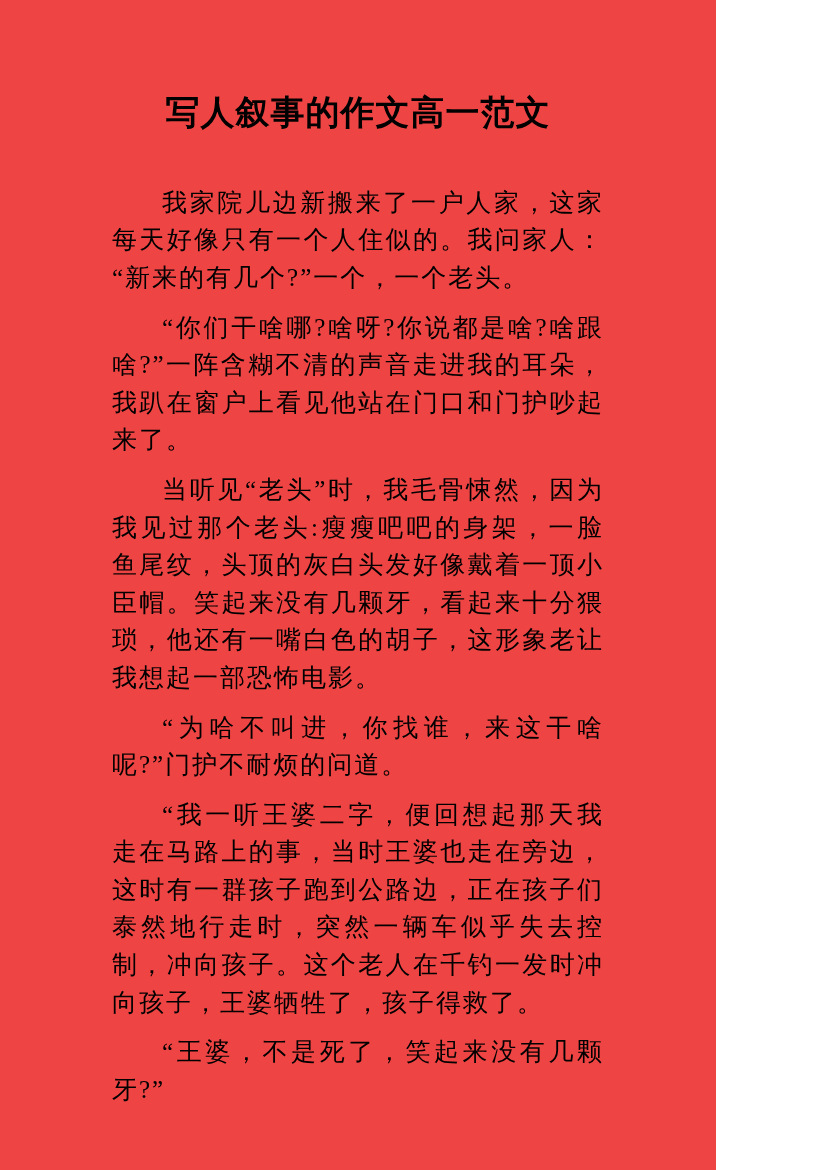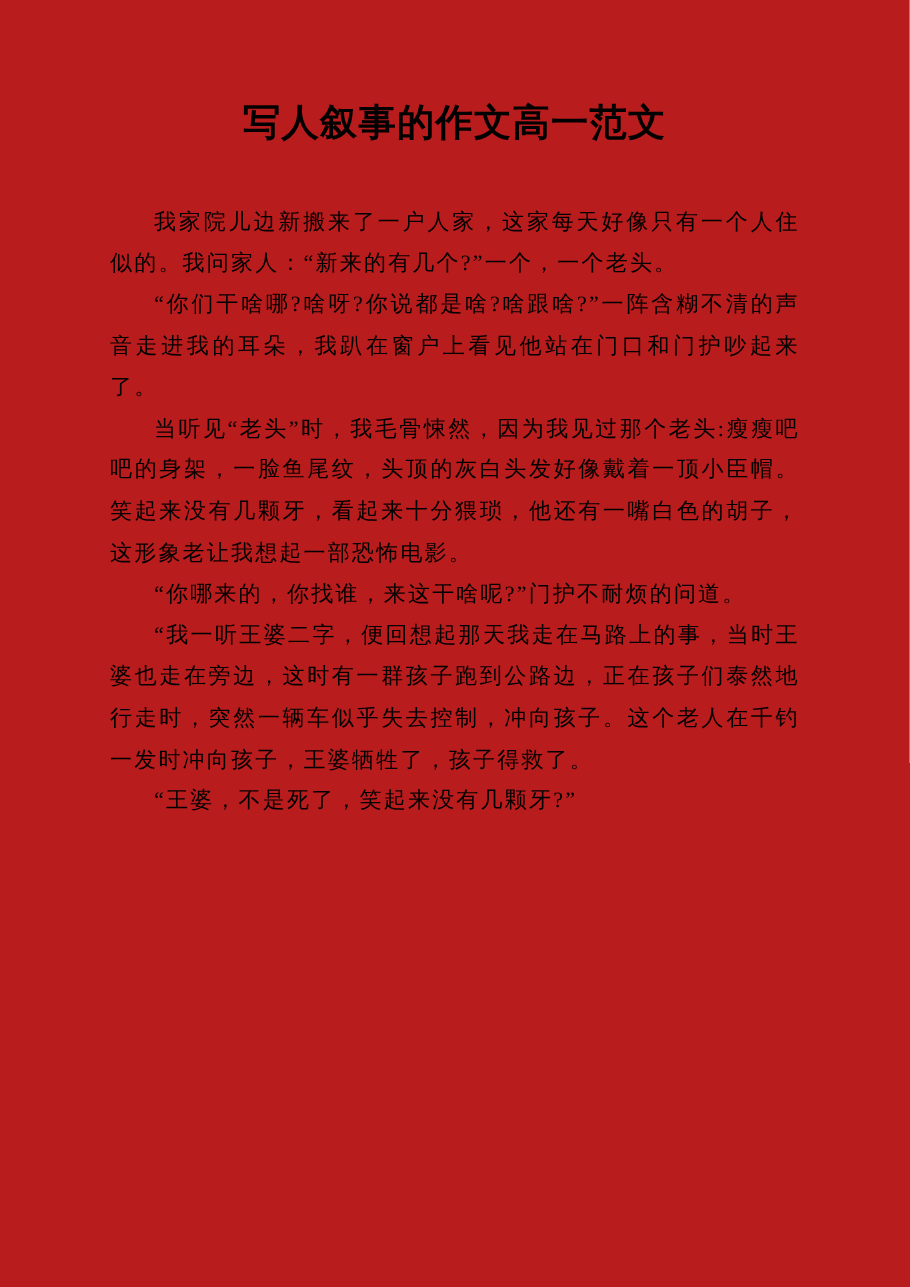--- a/index.html
+++ b/index.html
@@ -9,49 +9,49 @@
   }
   body {
     width: 827px;
     height: 1170px;
     overflow: hidden;
     color: #000000;
     font-family: "Liberation Serif", "DejaVu Serif", serif;
   }
   .page {
     box-sizing: border-box;
-    width: 827px;
+    width: 716px;
     height: 1170px;
     padding: 93px 100px 0 100px;
-    background: #b91c1c;
+    background: #ef4444;
   }
   .title {
     margin: 0 0 50px 0;
     text-align: center;
     font-size: 34px;
     font-weight: bold;
     letter-spacing: 1px;
     line-height: 1.2;
   }
   .content p {
-    margin: 0;
-    font-size: 20px;
+    margin: 12px;
+    font-size: 25px;
     line-height: 37.6px;
     letter-spacing: 2px;
     text-align: justify;
     text-justify: inter-character;
     text-indent: 2em;
   }
 </style>
 </head>
 <body>
 
 <div class="page">
   <h1 class="title">写人叙事的作文高一范文</h1>
   <div class="content">
     <p>我家院儿边新搬来了一户人家，这家每天好像只有一个人住似的。我问家人：“新来的有几个?”一个，一个老头。</p>
     <p>“你们干啥哪?啥呀?你说都是啥?啥跟啥?”一阵含糊不清的声音走进我的耳朵，我趴在窗户上看见他站在门口和门护吵起来了。</p>
     <p>当听见“老头”时，我毛骨悚然，因为我见过那个老头:瘦瘦吧吧的身架，一脸鱼尾纹，头顶的灰白头发好像戴着一顶小臣帽。笑起来没有几颗牙，看起来十分猥琐，他还有一嘴白色的胡子，这形象老让我想起一部恐怖电影。</p>
-    <p>“你哪来的，你找谁，来这干啥呢?”门护不耐烦的问道。</p>
+    <p>“为哈不叫进，你找谁，来这干啥呢?”门护不耐烦的问道。</p>
     <p>“我一听王婆二字，便回想起那天我走在马路上的事，当时王婆也走在旁边，这时有一群孩子跑到公路边，正在孩子们泰然地行走时，突然一辆车似乎失去控制，冲向孩子。这个老人在千钓一发时冲向孩子，王婆牺牲了，孩子得救了。</p>
     <p>“王婆，不是死了，笑起来没有几颗牙?”</p>
   </div>
 </div>
 
 </body></html>

